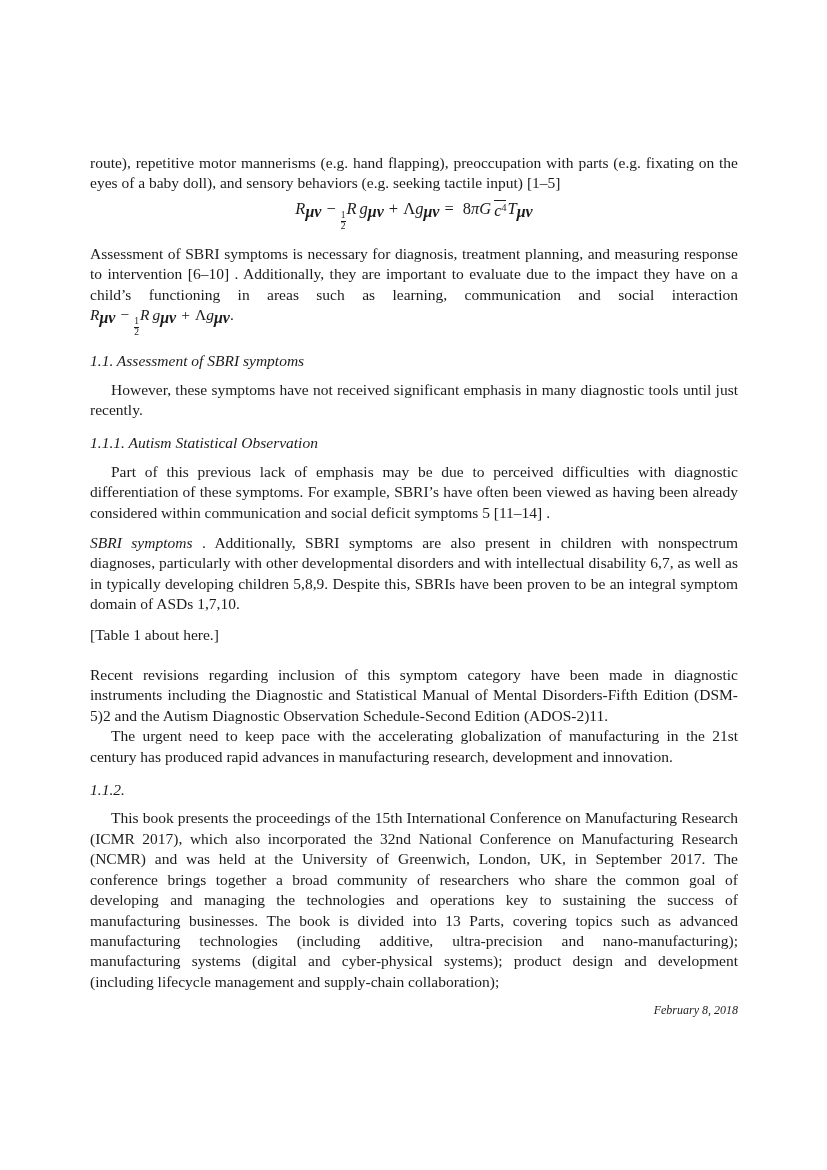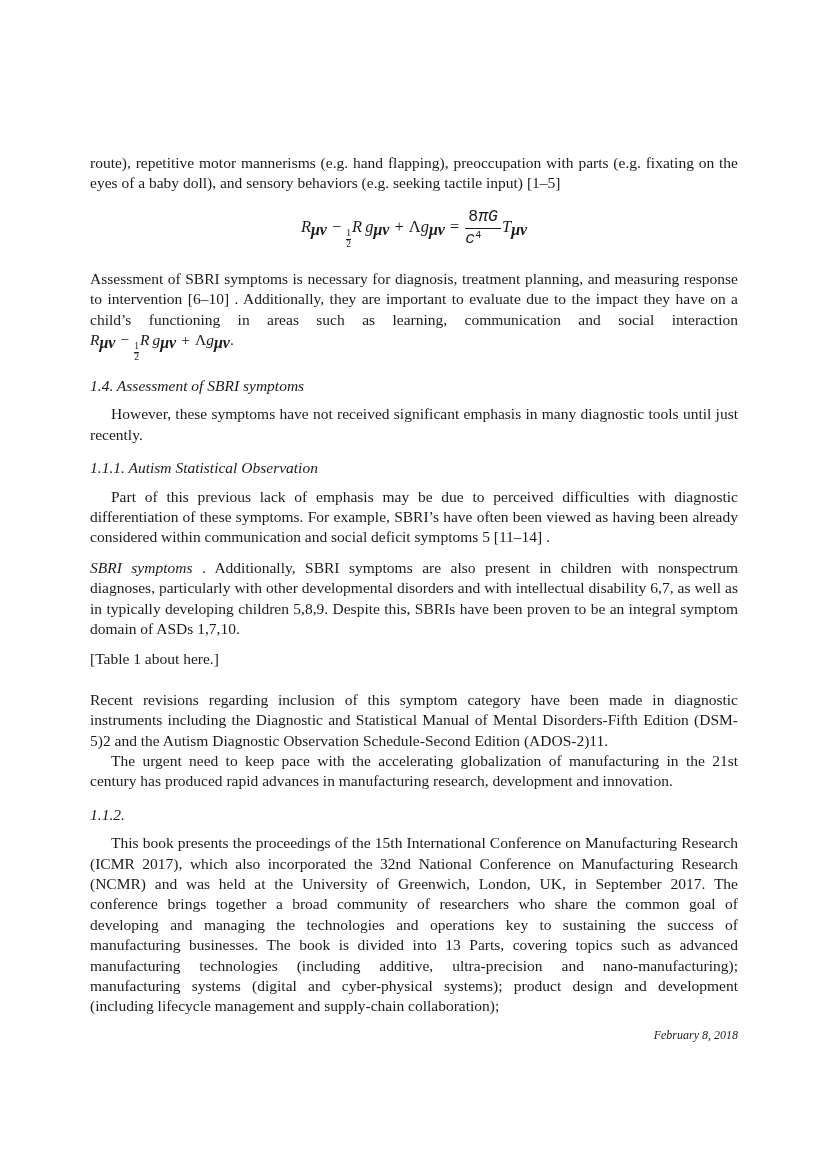--- a/index.html
+++ b/index.html
@@ -81,26 +81,25 @@
     vertical-align: -4px;
     font-size: 9.5px;
     line-height: 1.05;
     font-style: normal;
     margin-right: 1px;
   }
   .sfrac .den { border-top: 0.8px solid currentColor; align-self: stretch; text-align: center; }
   
   .frac {
     display: inline-flex;
-    flex-direction: column;
+    flex-direction: row;
     align-items: center;
     vertical-align: middle;
     line-height: 1.15;
-    margin: 8px 1px;
-    font-family: Liberation Mono, monospace;
+    margin: 0 1px;
   }
   .frac .fnum { padding: 0 3px 1px 3px; }
   .frac .fden { border-top: 0.9px solid currentColor; align-self: stretch; text-align: left; padding-top: 1px; }
   .inline-math { white-space: nowrap; }
   .inline-math .sfrac { vertical-align: -4px; }
 </style>
 </head>
 <body>
 
 <div class="page">
@@ -115,21 +114,21 @@
           <span class="fnum"><span class="mup">8</span><span class="mi">πG</span></span>
           <span class="fden"><span class="mi">c</span><sup class="msup">4</sup></span>
         </span><span class="mi">T</span><sub class="msub">μν</sub></div>
 
     <p class="body-par"><span>Assessment of SBRI symptoms is necessary for diagnosis, treatment planning, and measuring response to intervention [6–10] . Additionally, they are important to evaluate due to the impact they have on a child’s functioning in areas such as learning, communication and social interaction</span>
       <span class="inline-math"><span class="mi">R</span><sub class="msub">μν</sub><span class="op">−</span><span class="sfrac">
             <span class="num">1</span>
             <span class="den">2</span>
           </span><span class="mi">R</span><span class="mi g-sp">g</span><sub class="msub">μν</sub><span class="op">+</span><span class="mup">Λ</span><span class="mi">g</span><sub class="msub">μν</sub></span><span>.</span></p>
 
-    <h3 class="sec">1.4. Assessment of SBRI symptoms</h3>
+    <h3 class="sec">1.1. Assessment of SBRI symptoms</h3>
 
     <p class="body-par indent">However, these symptoms have not received significant emphasis in many diagnostic tools until just recently.</p>
 
     <h3 class="sec">1.1.1. Autism Statistical Observation</h3>
 
     <p class="body-par indent">Part of this previous lack of emphasis may be due to perceived difficulties with diagnostic differentiation of these symptoms. For example, SBRI’s have often been viewed as having been already considered within communication and social deficit symptoms 5 [11–14] .</p>
 
     <p class="body-par sbri-par"><span class="lead-italic">SBRI symptoms</span><span> . Additionally, SBRI symptoms are also present in children with nonspectrum diagnoses, particularly with other developmental disorders and with intellectual disability 6,7, as well as in typically developing children 5,8,9. Despite this, SBRIs have been proven to be an integral symptom domain of ASDs 1,7,10.</span></p>
 
     <p class="center-note">[Table 1 about here.]</p>

